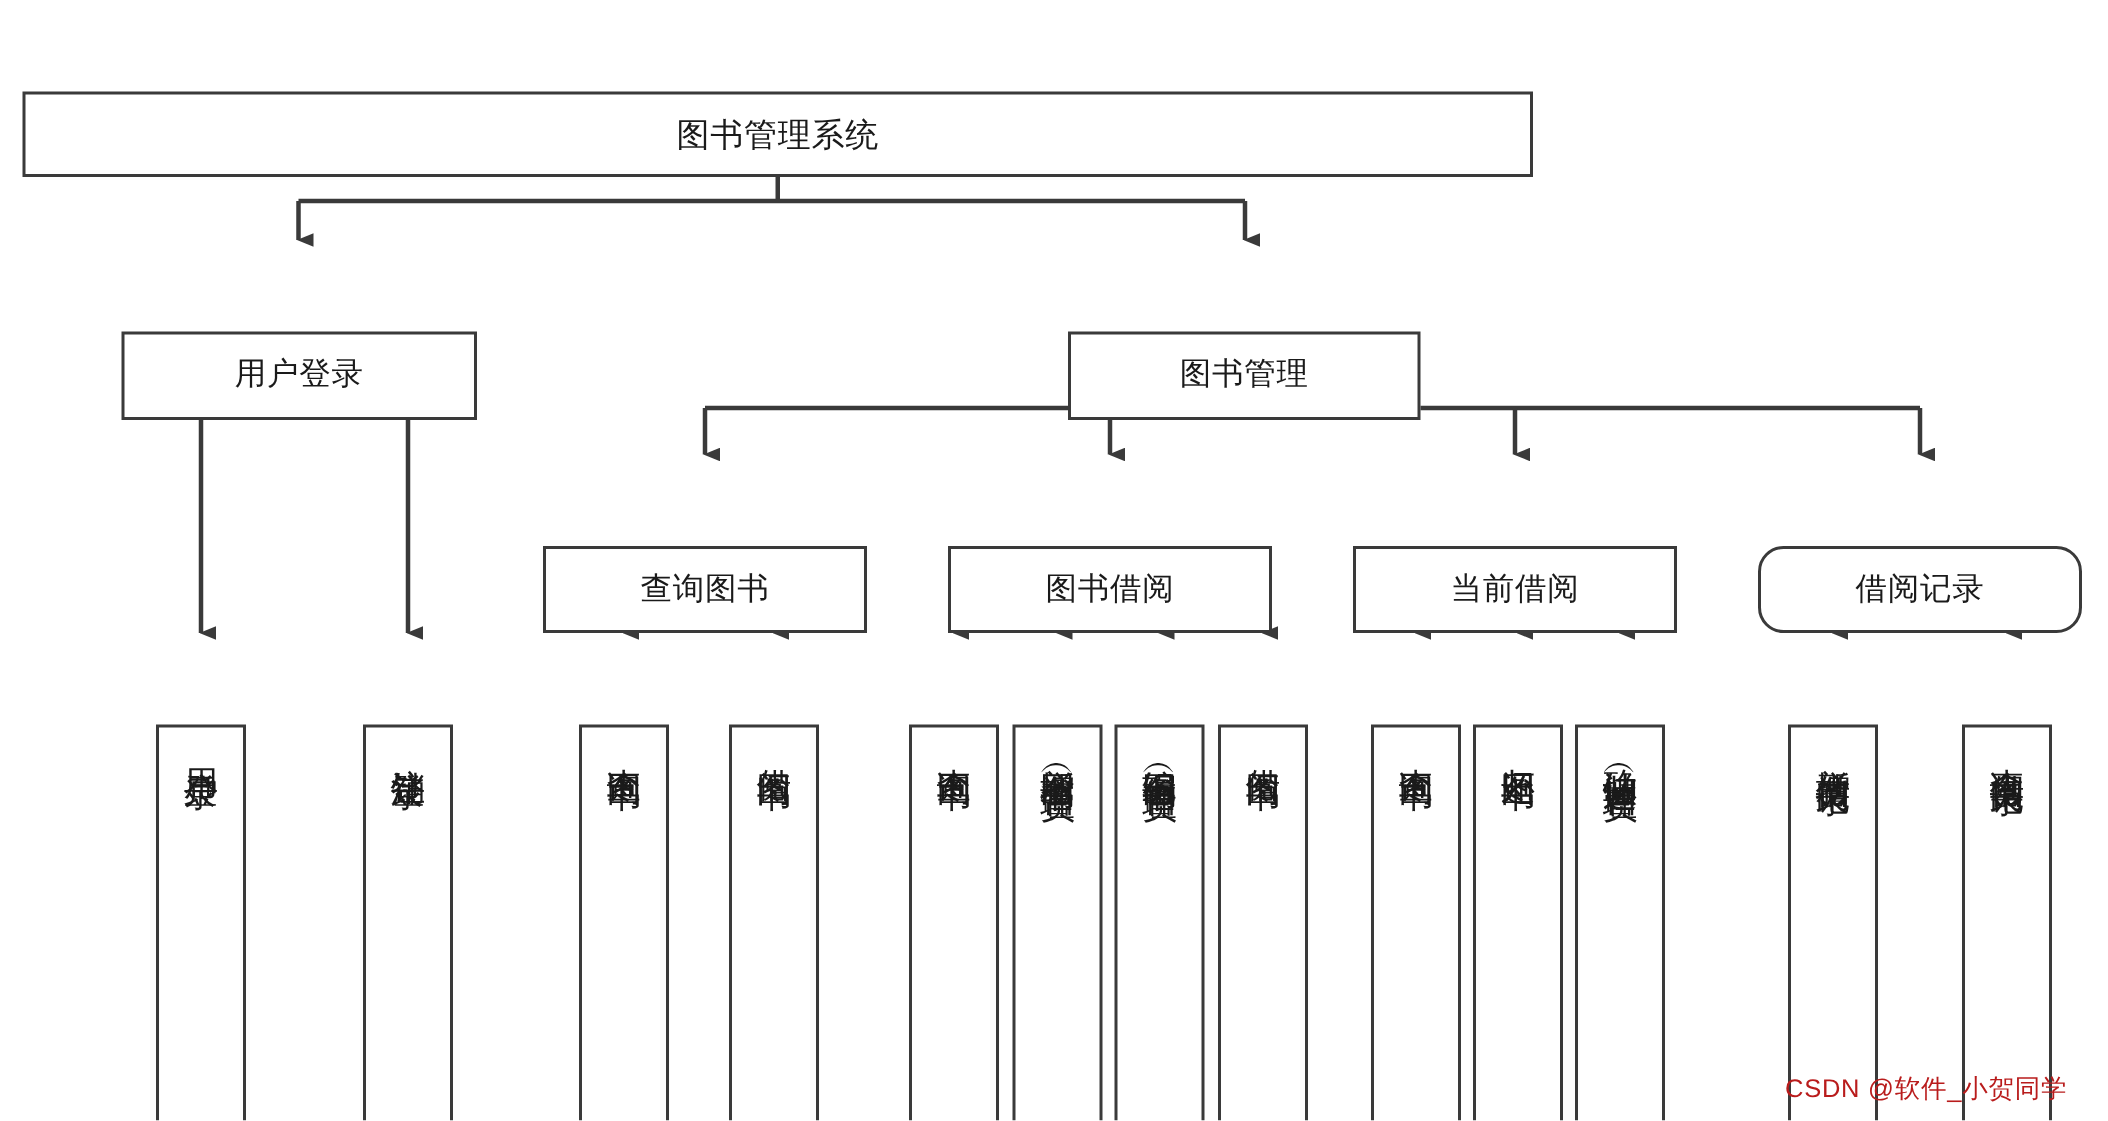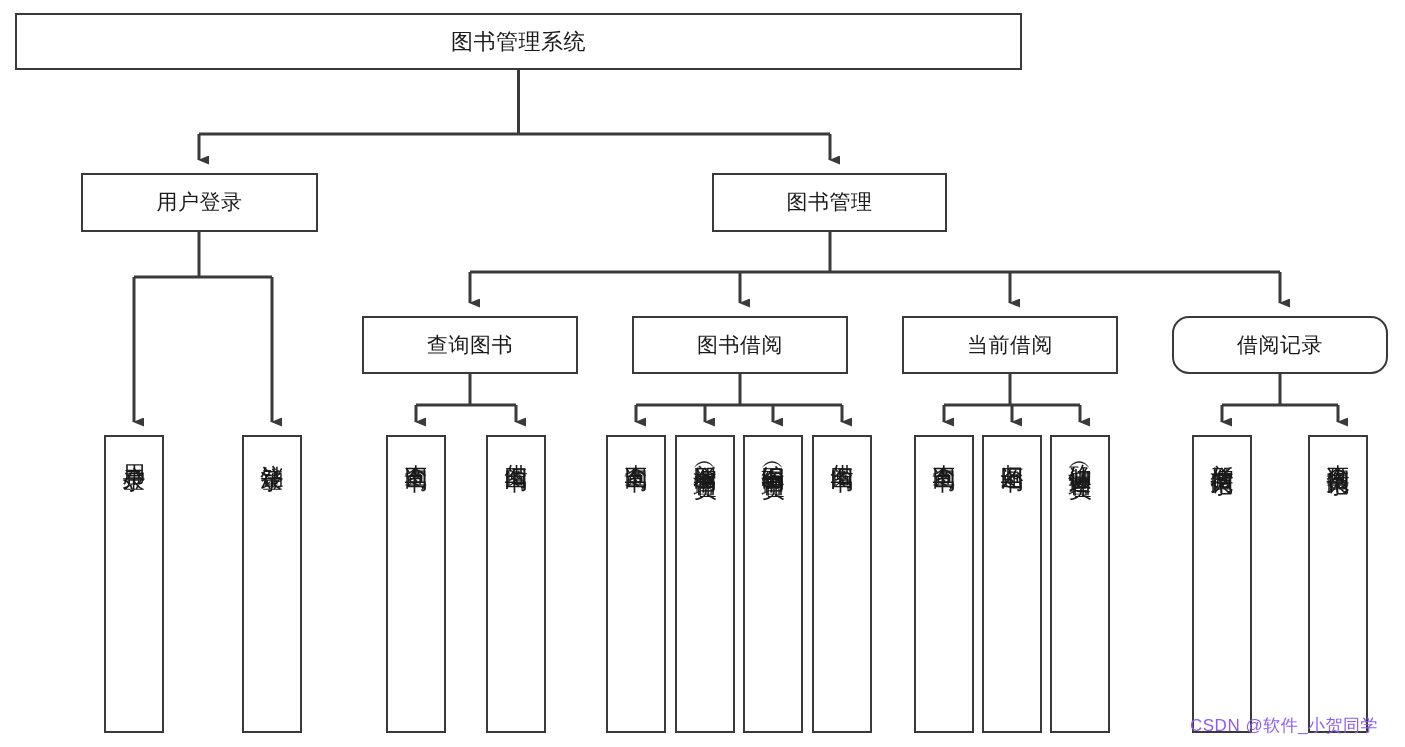--- a/index.html
+++ b/index.html
@@ -27,20 +27,21 @@
   }
   .node-box {
     position: absolute;
     box-sizing: border-box;
     background: #ffffff;
     border: 2px solid #3a3a3a;
     display: flex;
     align-items: center;
     justify-content: center;
     color: #1a1a1a;
+    margin-top: 48px;
   }
   .node-label {
     display: block;
     text-align: center;
     line-height: 1.08;
     letter-spacing: 0.5px;
     white-space: nowrap;
   }
   .node-horizontal .node-label {
     font-size: 21px;
@@ -58,21 +59,21 @@
     font-size: 23px;
     line-height: 1.0;
     letter-spacing: 2px;
     white-space: pre;
   }
   .watermark {
     position: absolute;
     left: 1190px;
     top: 714px;
     font-size: 17px;
-    color: #8b5cf6;
+    color: #b91c1c;
     letter-spacing: 0.5px;
     white-space: nowrap;
     pointer-events: none;
   }
 </style>
 </head>
 <body>
 
 <div id="diagram-root">
 

